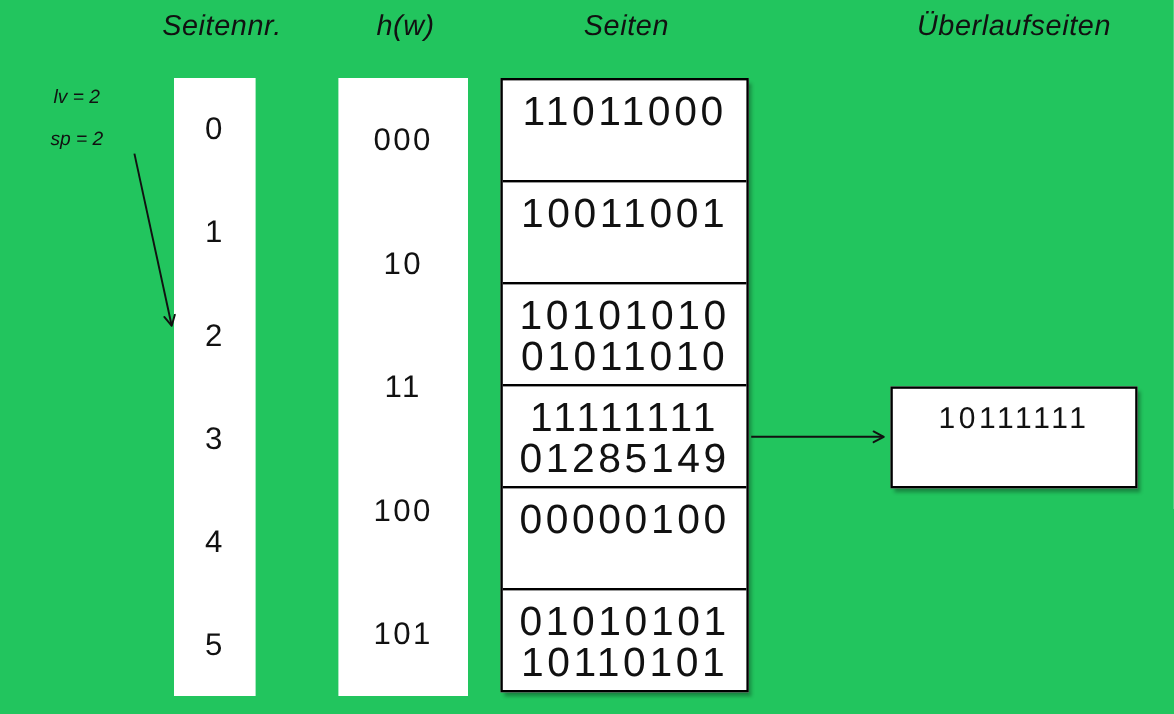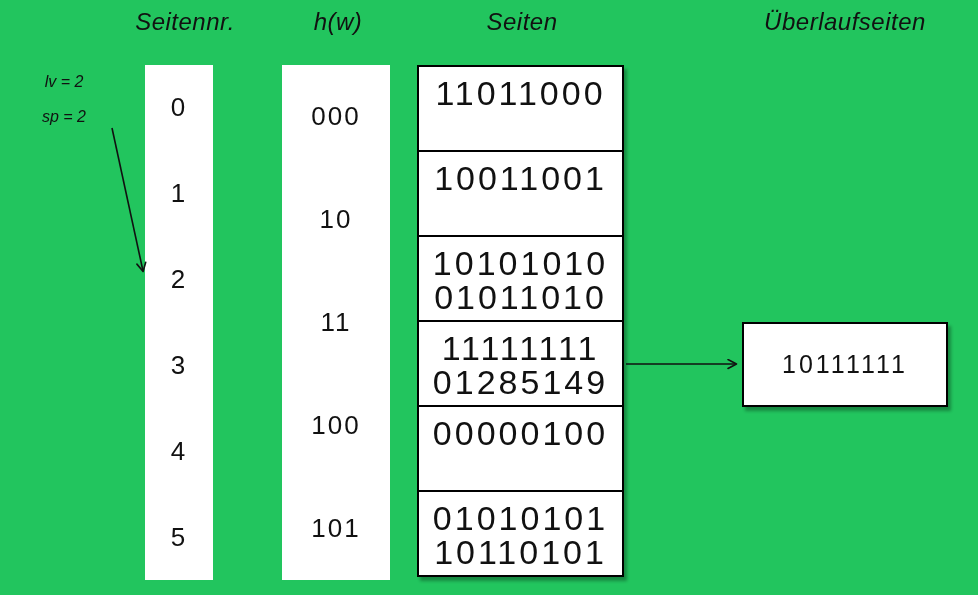--- a/index.html
+++ b/index.html
@@ -54,21 +54,21 @@
     display:flex;flex-direction:column;align-items:center;
     padding-top:9px;
     font-size:34px;line-height:34px;letter-spacing:3px;
   }
   #seiten-table .row:last-child{border-bottom:none;}
 
   #overflow-box{
     position:absolute;left:742px;top:322px;width:206px;height:85px;
     box-sizing:border-box;border:2px solid #000;background:#fff;
     display:flex;flex-direction:column;align-items:center;
-    padding-top:23px;
+    padding-top:8px;
     font-size:25px;line-height:34px;letter-spacing:3px;
     box-shadow:3px 4px 3px rgba(0,0,0,0.30);
   }
 
   #arrows{
     position:absolute;left:0;top:0;width:978px;height:595px;
     pointer-events:none;
   }
 </style>
 </head>

